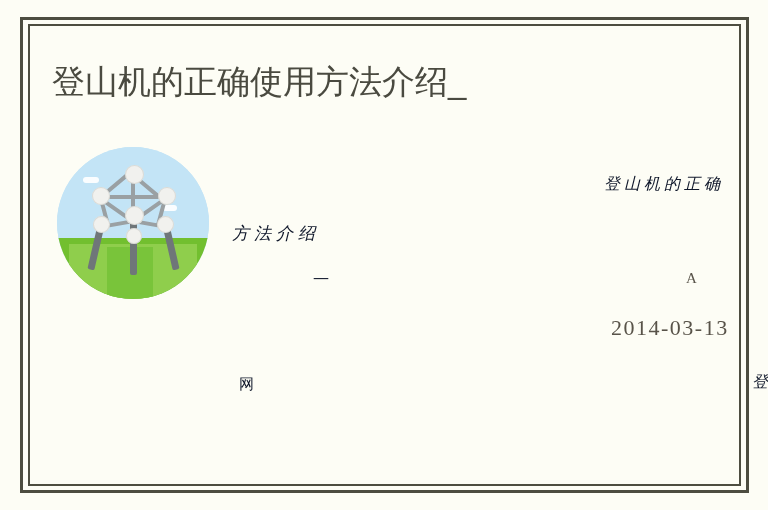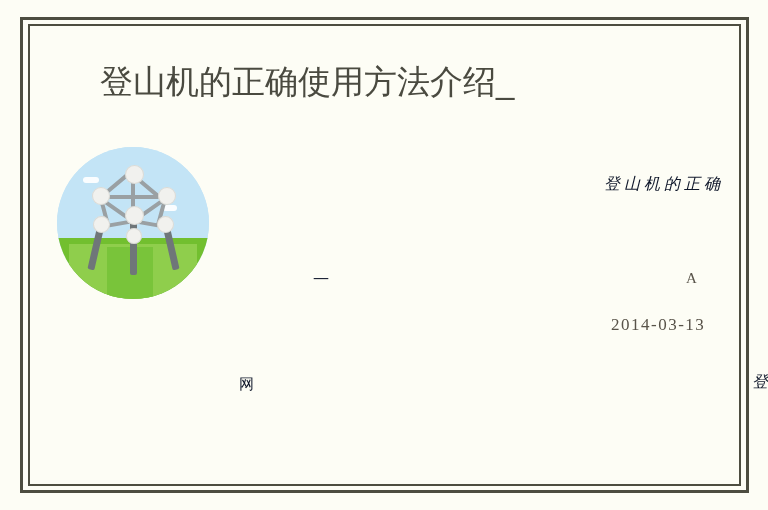--- a/index.html
+++ b/index.html
@@ -42,21 +42,20 @@
   .page-title {
     position: absolute;
     left: 52px;
     top: 60px;
     font-family: "Liberation Sans", "DejaVu Sans", sans-serif;
     font-size: 33px;
     line-height: 44px;
     color: #4a4a40;
     letter-spacing: 0px;
     white-space: nowrap;
-    margin-left: 48px;
   }
 
   
   .illus-wrap {
     position: absolute;
     left: 57px;
     top: 147px;
     width: 152px;
     height: 152px;
   }
@@ -175,21 +174,21 @@
     white-space: nowrap;
   }
   .meta.author {
     left: 686px;
     top: 270px;
     font-size: 15px;
   }
   .meta.date {
     left: 611px;
     top: 315px;
-    font-size: 17px;
+    font-size: 22px;
     letter-spacing: 1.5px;
   }
 </style>
 </head>
 <body>
 
 <div id="screen">
 
   <div class="frame-outer"></div>
   <div class="frame-inner"></div>
@@ -225,20 +224,21 @@
       <div class="node" style="left:68px; top:18px; width:19px; height:19px;"></div>
       <div class="node" style="left:35px; top:40px; width:18px; height:18px;"></div>
       <div class="node" style="left:101px; top:40px; width:18px; height:18px;"></div>
       <div class="node" style="left:68px; top:59px; width:19px; height:19px;"></div>
       <div class="node" style="left:36px; top:69px; width:17px; height:17px;"></div>
       <div class="node" style="left:100px; top:69px; width:17px; height:17px;"></div>
       <div class="node" style="left:69px; top:81px; width:16px; height:16px;"></div>
     </div>
   </div>
 
+  <div class="hand t-method">方法介绍</div>
 
   <div class="hand t-dash">—</div>
 
   <div class="hand t-wang">网</div>
 
   <div class="hand t-headline">登山机的正确</div>
 
   <div class="hand t-bottom">登</div>
 
   <div class="meta author">A</div>

